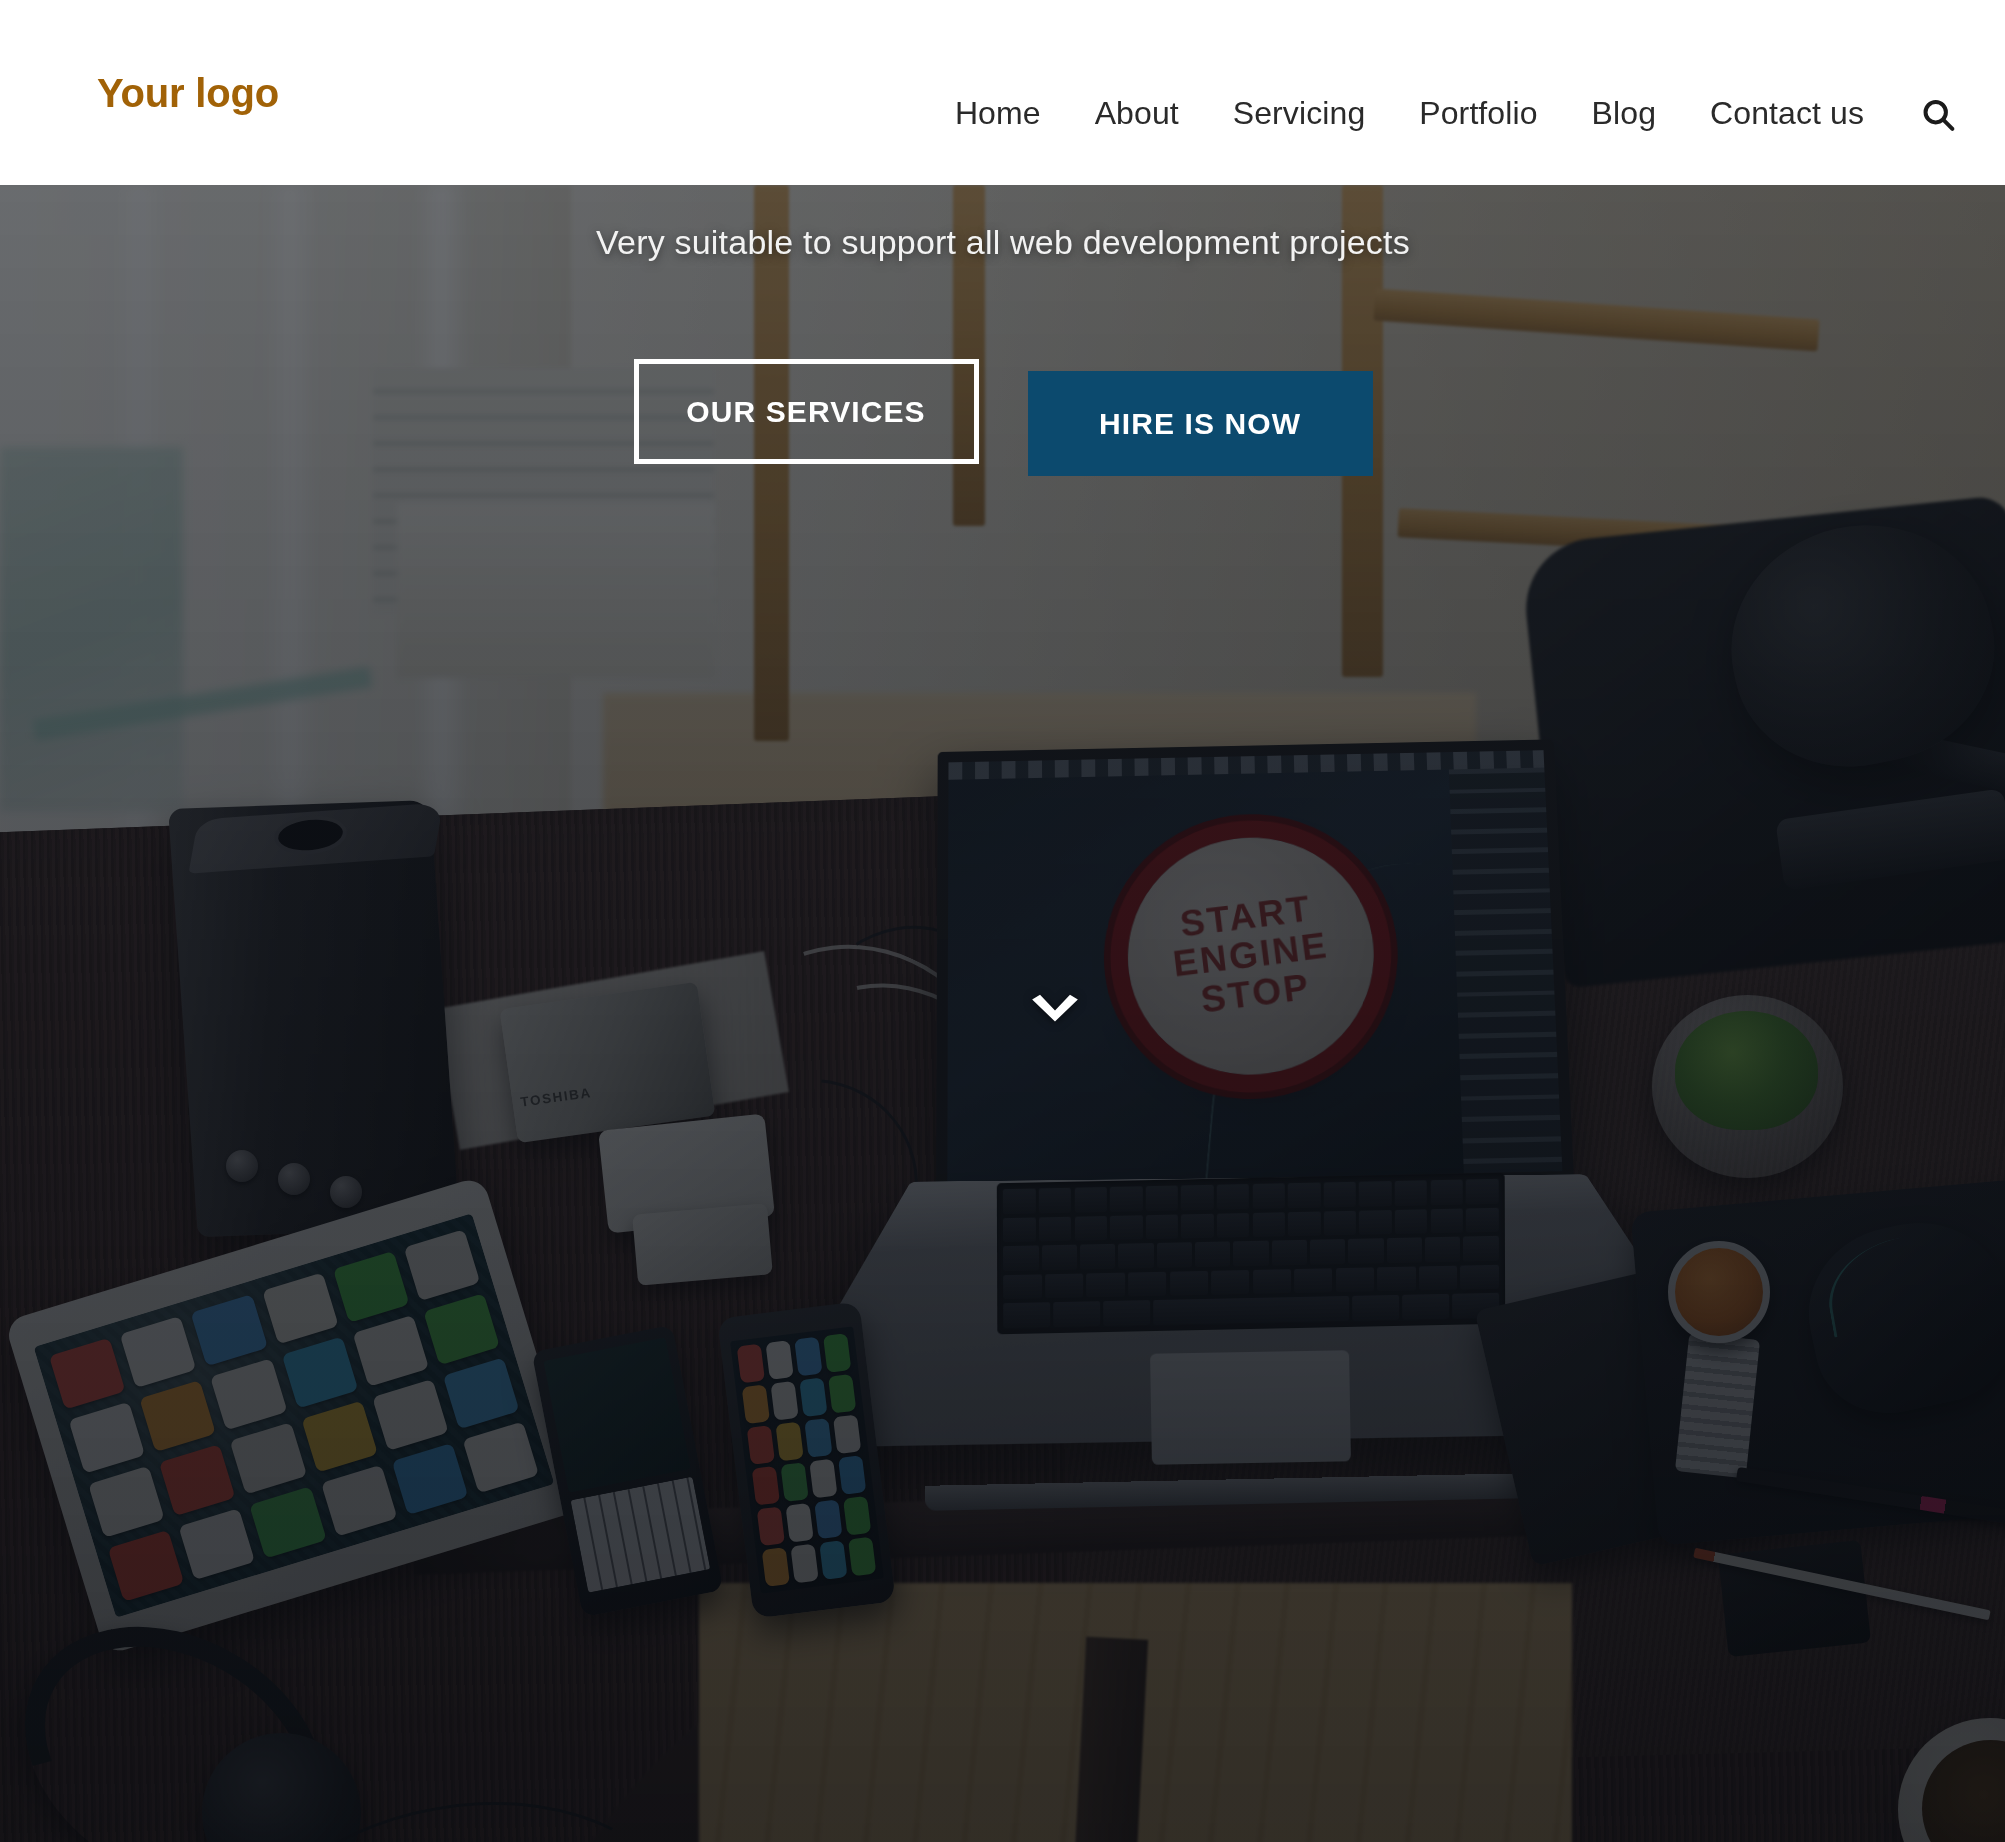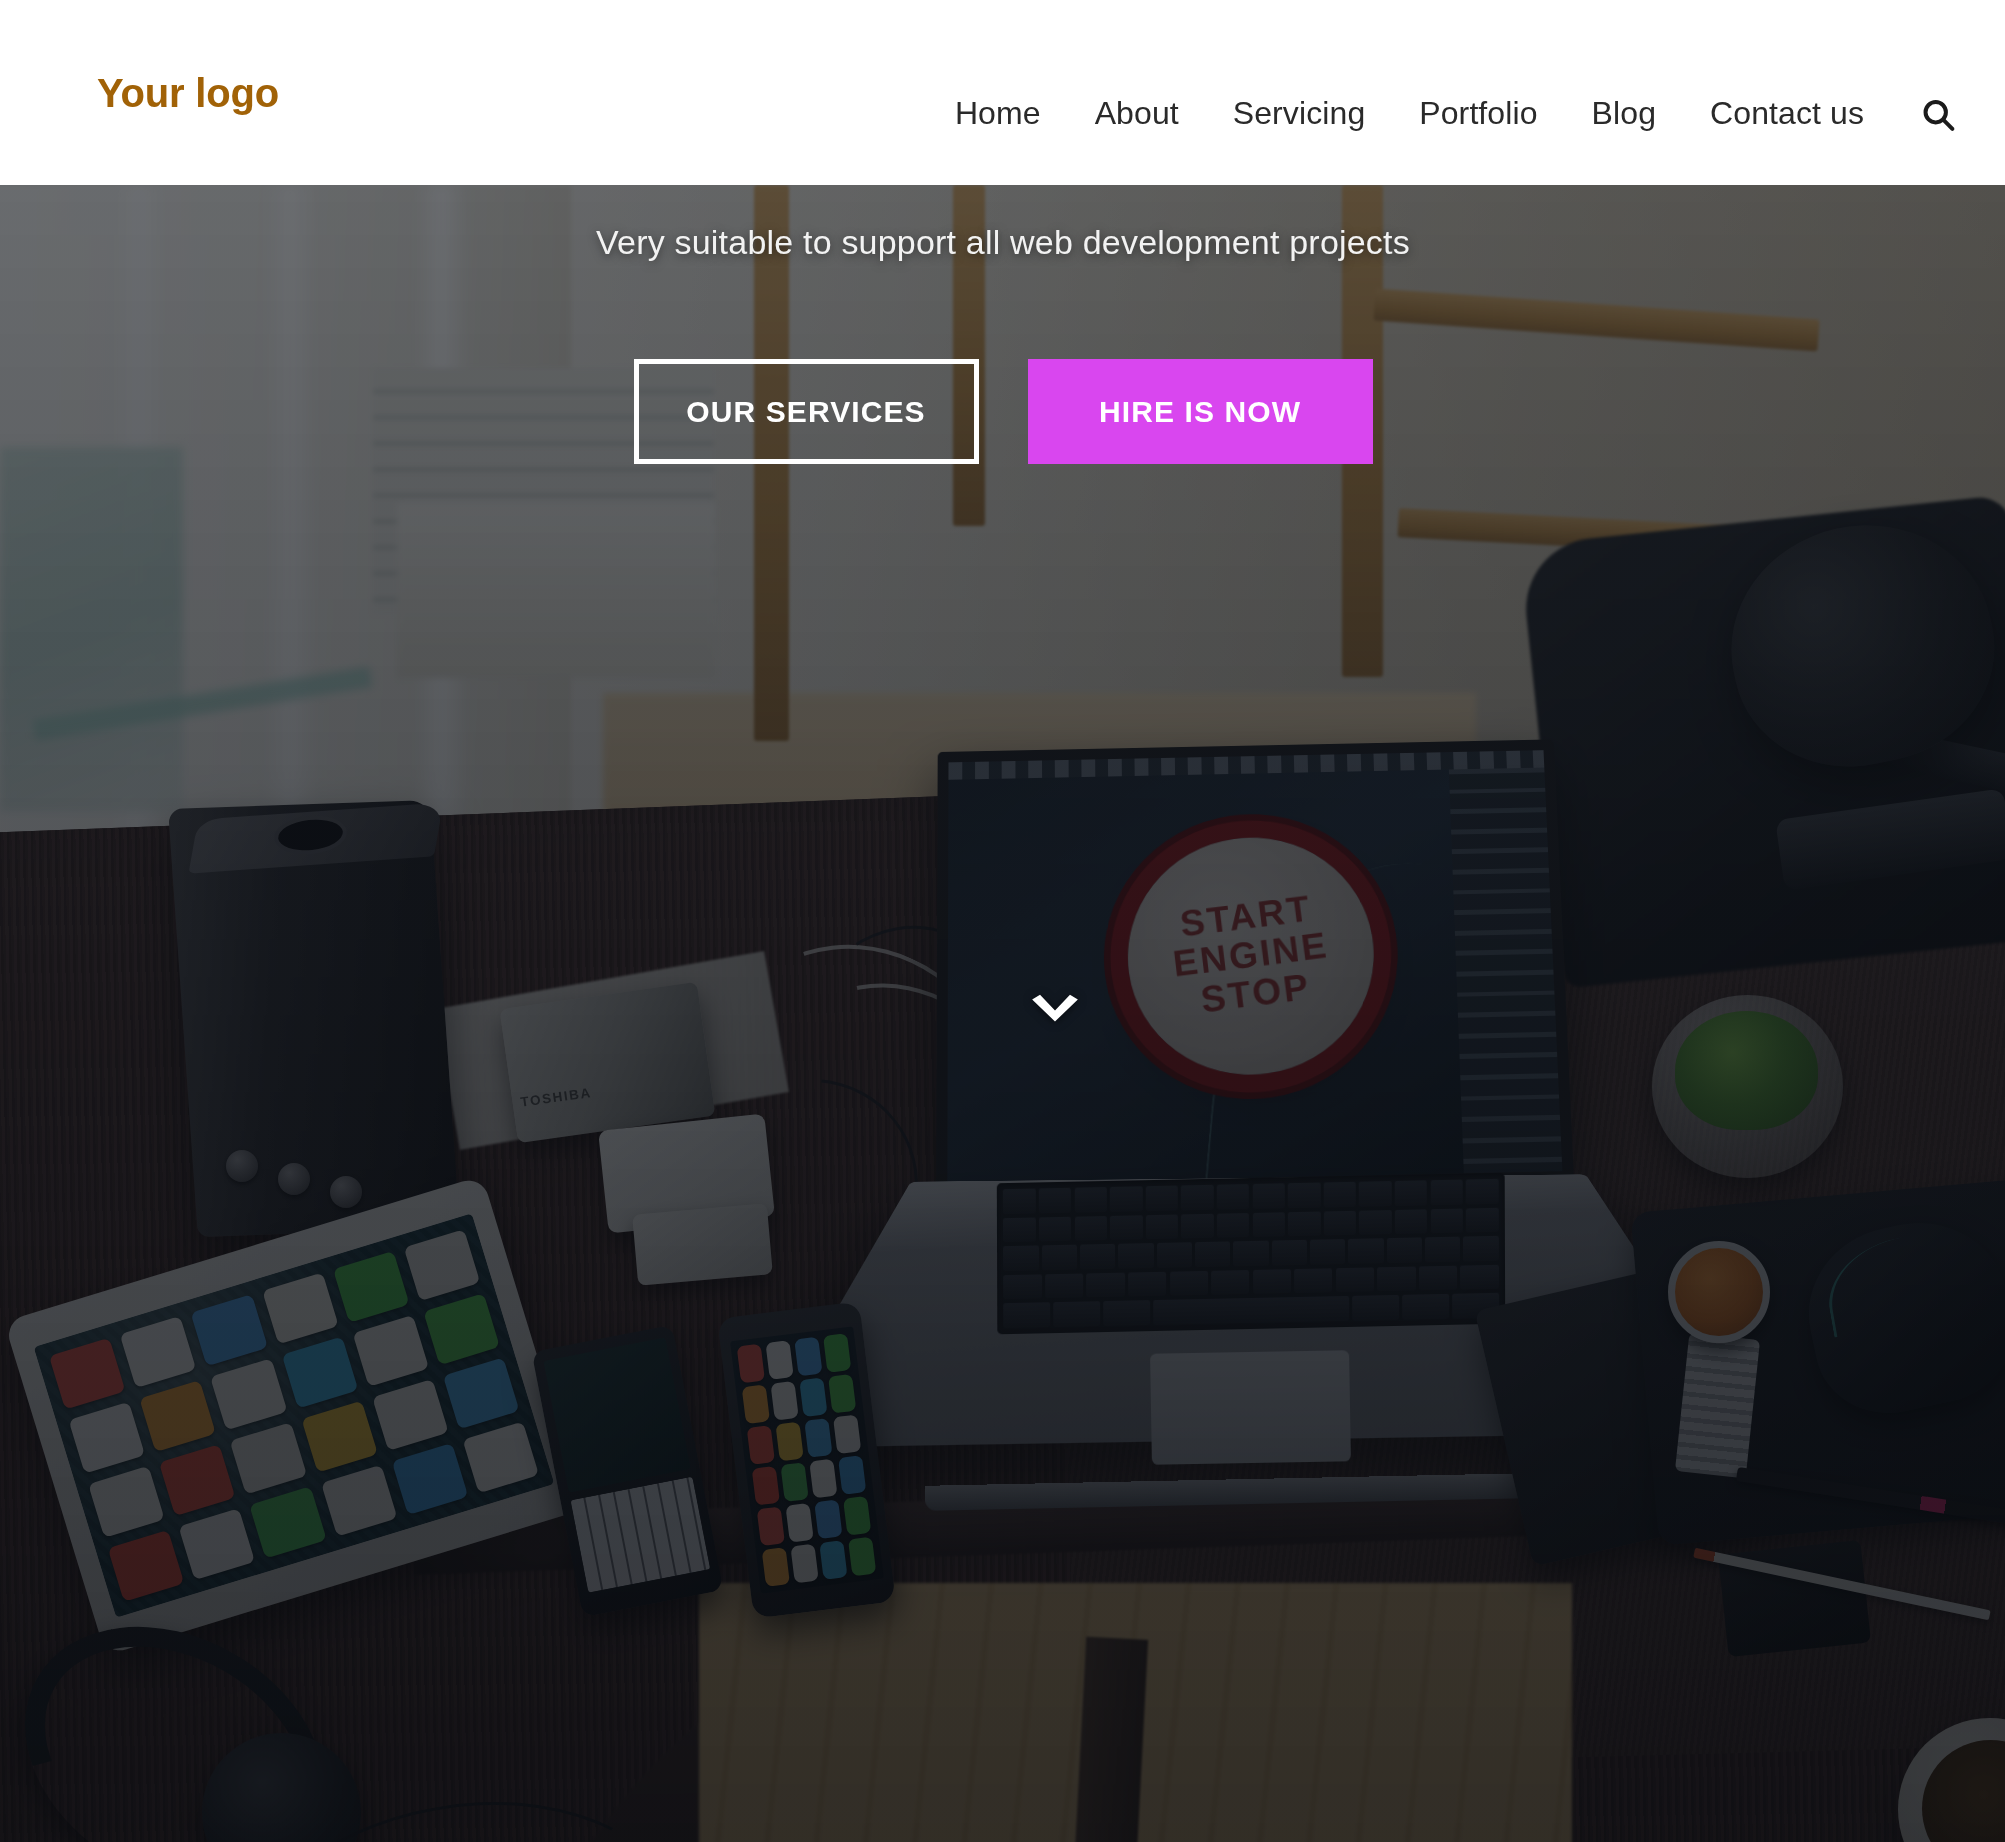--- a/index.html
+++ b/index.html
@@ -512,21 +512,21 @@
     margin-top:97px;
     display:flex; align-items:stretch; gap:49px;
   }
   .btn{
     display:flex; align-items:center; justify-content:center;
     font-size:30px; font-weight:bold; letter-spacing:1.1px;
     color:#ffffff; cursor:pointer; white-space:nowrap;
     width:345px; height:105px;
   }
   .btn-outline{ border:5.6px solid #ffffff; background:transparent; }
-  .btn-solid{ background:#d946ef; border:none; }
+  .btn-solid{ background:#0c4a6e; border:none;margin-top:12px; }
 
   .scroll-cue{
     position:absolute; left:1029px; top:808px;
     width:52px; height:38px; cursor:pointer; z-index:31;
   }
   .scroll-cue svg{ display:block; filter:drop-shadow(0 1.6px 4.8px rgba(0,0,0,.6)); }
 </style>
 </head>
 <body>
 

